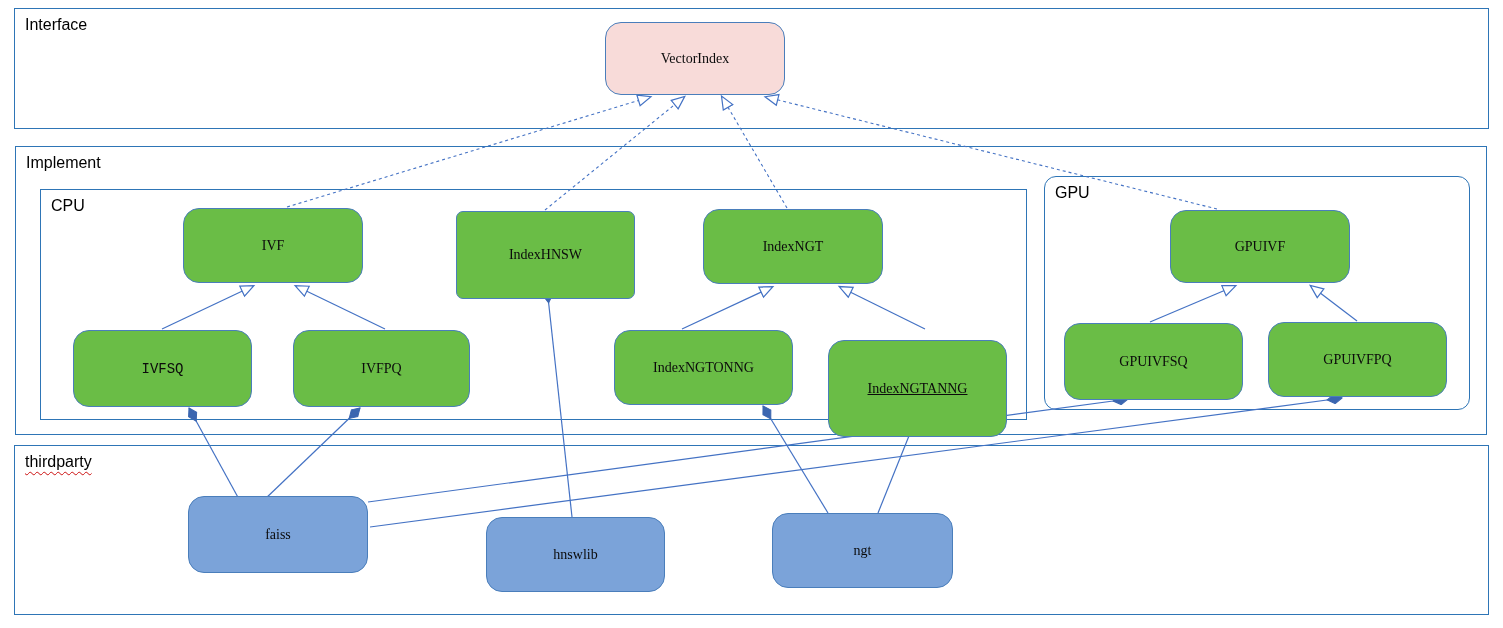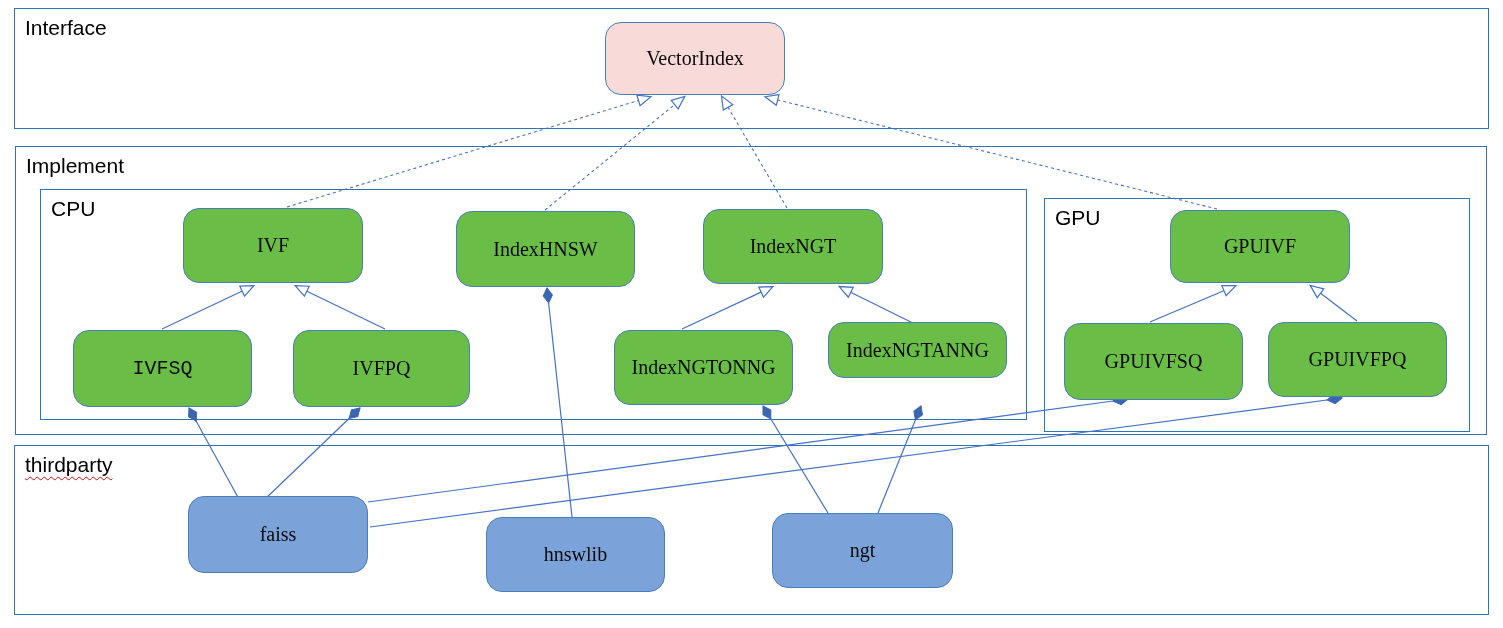--- a/index.html
+++ b/index.html
@@ -4,32 +4,32 @@
 <style>
   html,body{margin:0;padding:0;background:#ffffff;}
   .canvas{
     position:relative;width:1503px;height:628px;background:#ffffff;
     font-family:"Liberation Sans",sans-serif;overflow:hidden;
   }
   .container{
     position:absolute;border:1.6px solid #2e75b6;background:transparent;z-index:1;
   }
   .clabel{
-    position:absolute;top:6px;left:10px;font-size:21px;color:#000;line-height:1.2;
+    position:absolute;top:6px;left:10px;font-size:16px;color:#000;line-height:1.2;
     font-family:"Liberation Sans",sans-serif;
   }
   .clabel.misspelled{
     text-decoration:underline wavy #cc1111;
     text-decoration-thickness:1px;text-underline-offset:4px;
   }
   .connectors{position:absolute;left:0;top:0;z-index:2;}
   .node{
     position:absolute;z-index:3;border:1.5px solid #4a7ebb;border-radius:16px;
     display:flex;align-items:center;justify-content:center;
-    font-family:"Liberation Serif",serif;font-size:20px;color:#0b0b0b;
+    font-family:"Liberation Serif",serif;font-size:14px;color:#0b0b0b;
     box-sizing:border-box;
   }
   .node.pink {background:#f8dbd9;}
   .node.green{background:#6abd46;}
   .node.blue {background:#7ba3d9;}
 </style>
 </head>
 <body>
 
 <div class="canvas">
@@ -76,51 +76,51 @@
   </div>
 
   <div class="container" style="left:15px;top:146px;width:1470px;height:287px;">
     <span class="clabel">Implement</span>
   </div>
 
   <div class="container" style="left:40px;top:189px;width:985px;height:229px;">
     <span class="clabel">CPU</span>
   </div>
 
-  <div class="container" style="left:1044px;top:198px;width:424px;height:232px;">
+  <div class="container" style="left:1044px;top:176px;width:424px;height:232px;border-radius:12px;">
     <span class="clabel">GPU</span>
   </div>
 
   <div class="container" style="left:14px;top:445px;width:1473px;height:168px;">
     <span class="clabel misspelled">thirdparty</span>
   </div>
 
   <div class="node pink" style="left:605px;top:22px;width:180px;height:73px;">
     <span>VectorIndex</span>
   </div>
 
   <div class="node green" style="left:183px;top:208px;width:180px;height:75px;">
     <span>IVF</span>
   </div>
-  <div class="node green" style="left:456px;top:211px;width:179px;height:76px;">
+  <div class="node green" style="left:456px;top:211px;width:179px;height:88px;border-radius:7px;">
     <span>IndexHNSW</span>
   </div>
   <div class="node green" style="left:703px;top:209px;width:180px;height:75px;">
     <span>IndexNGT</span>
   </div>
   <div class="node green" style="left:73px;top:330px;width:179px;height:77px;font-family:Liberation Mono, monospace;">
     <span>IVFSQ</span>
   </div>
   <div class="node green" style="left:293px;top:330px;width:177px;height:77px;">
     <span>IVFPQ</span>
   </div>
   <div class="node green" style="left:614px;top:330px;width:179px;height:75px;">
     <span>IndexNGTONNG</span>
   </div>
-  <div class="node green" style="left:828px;top:322px;width:179px;height:56px;">
+  <div class="node green" style="left:828px;top:340px;width:179px;height:97px;text-decoration:underline;">
     <span>IndexNGTANNG</span>
   </div>
 
   <div class="node green" style="left:1170px;top:210px;width:180px;height:73px;">
     <span>GPUIVF</span>
   </div>
   <div class="node green" style="left:1268px;top:322px;width:179px;height:75px;">
     <span>GPUIVFPQ</span>
   </div>
   <div class="node green" style="left:1064px;top:323px;width:179px;height:77px;">

